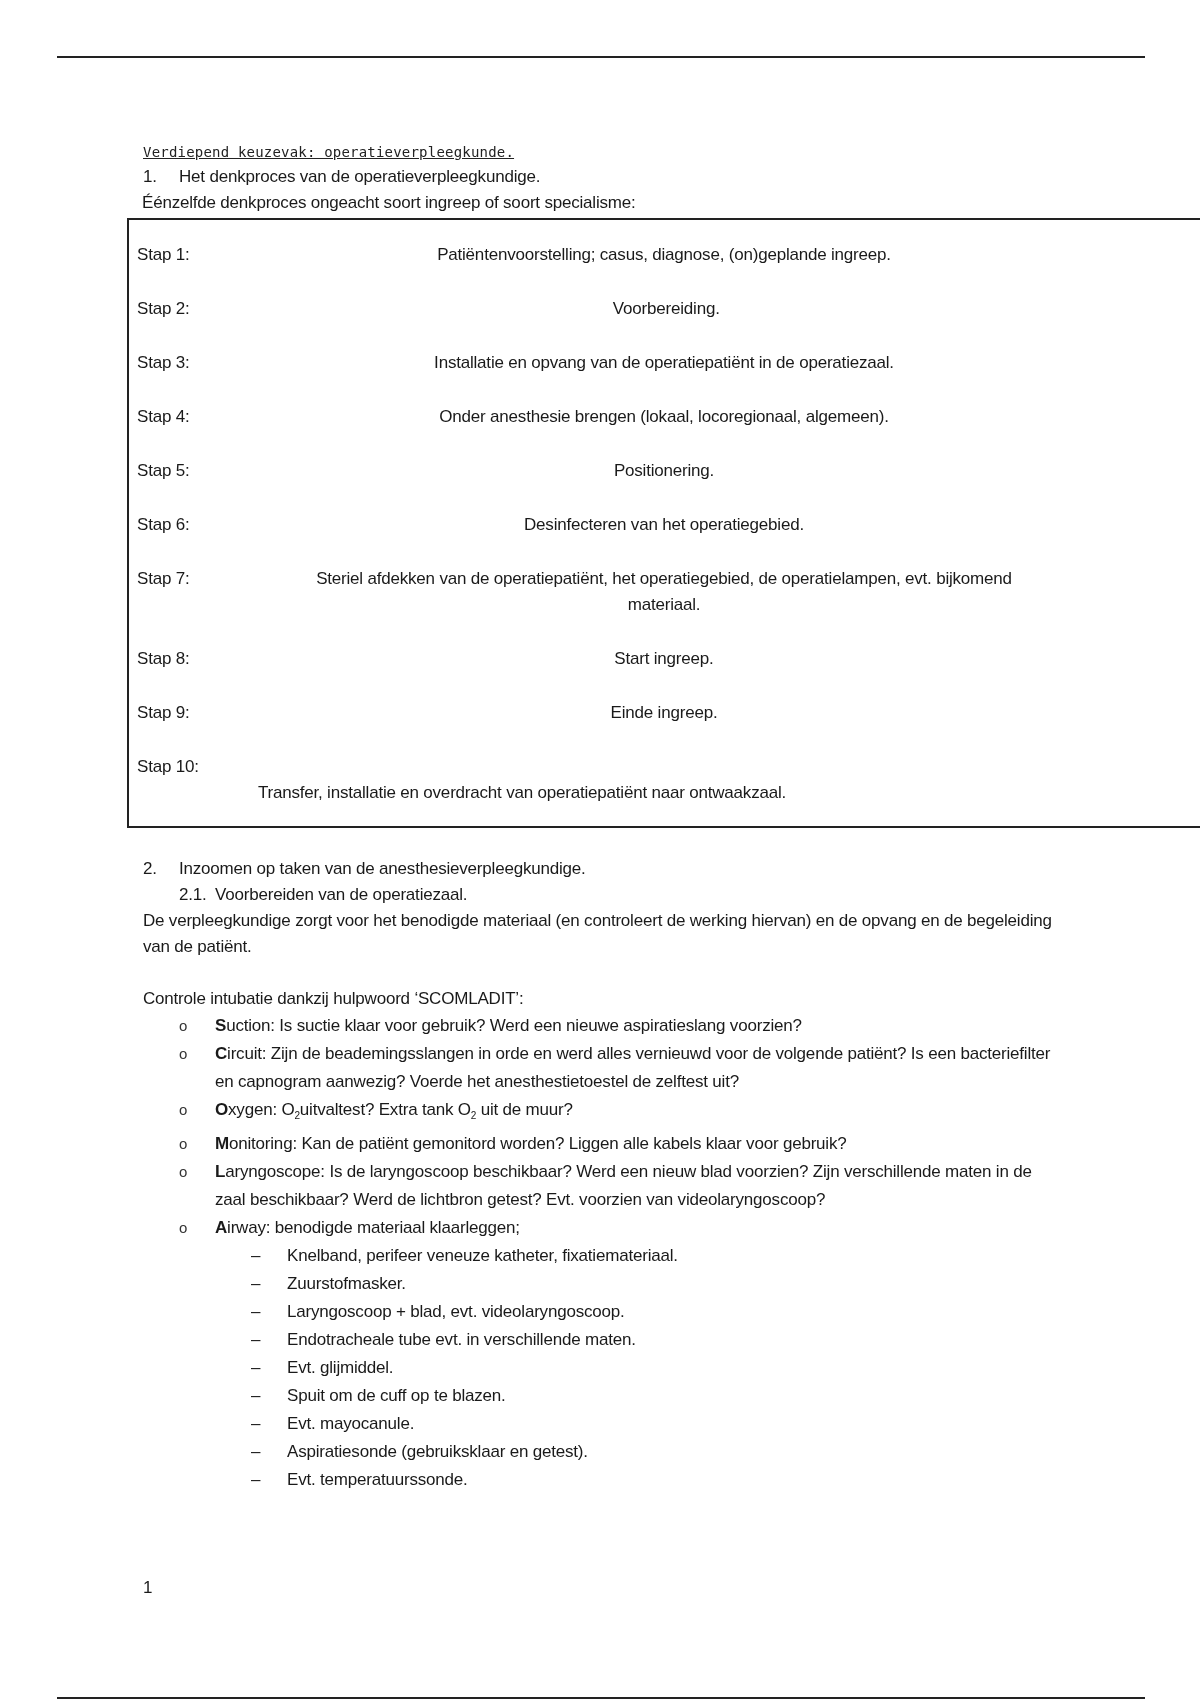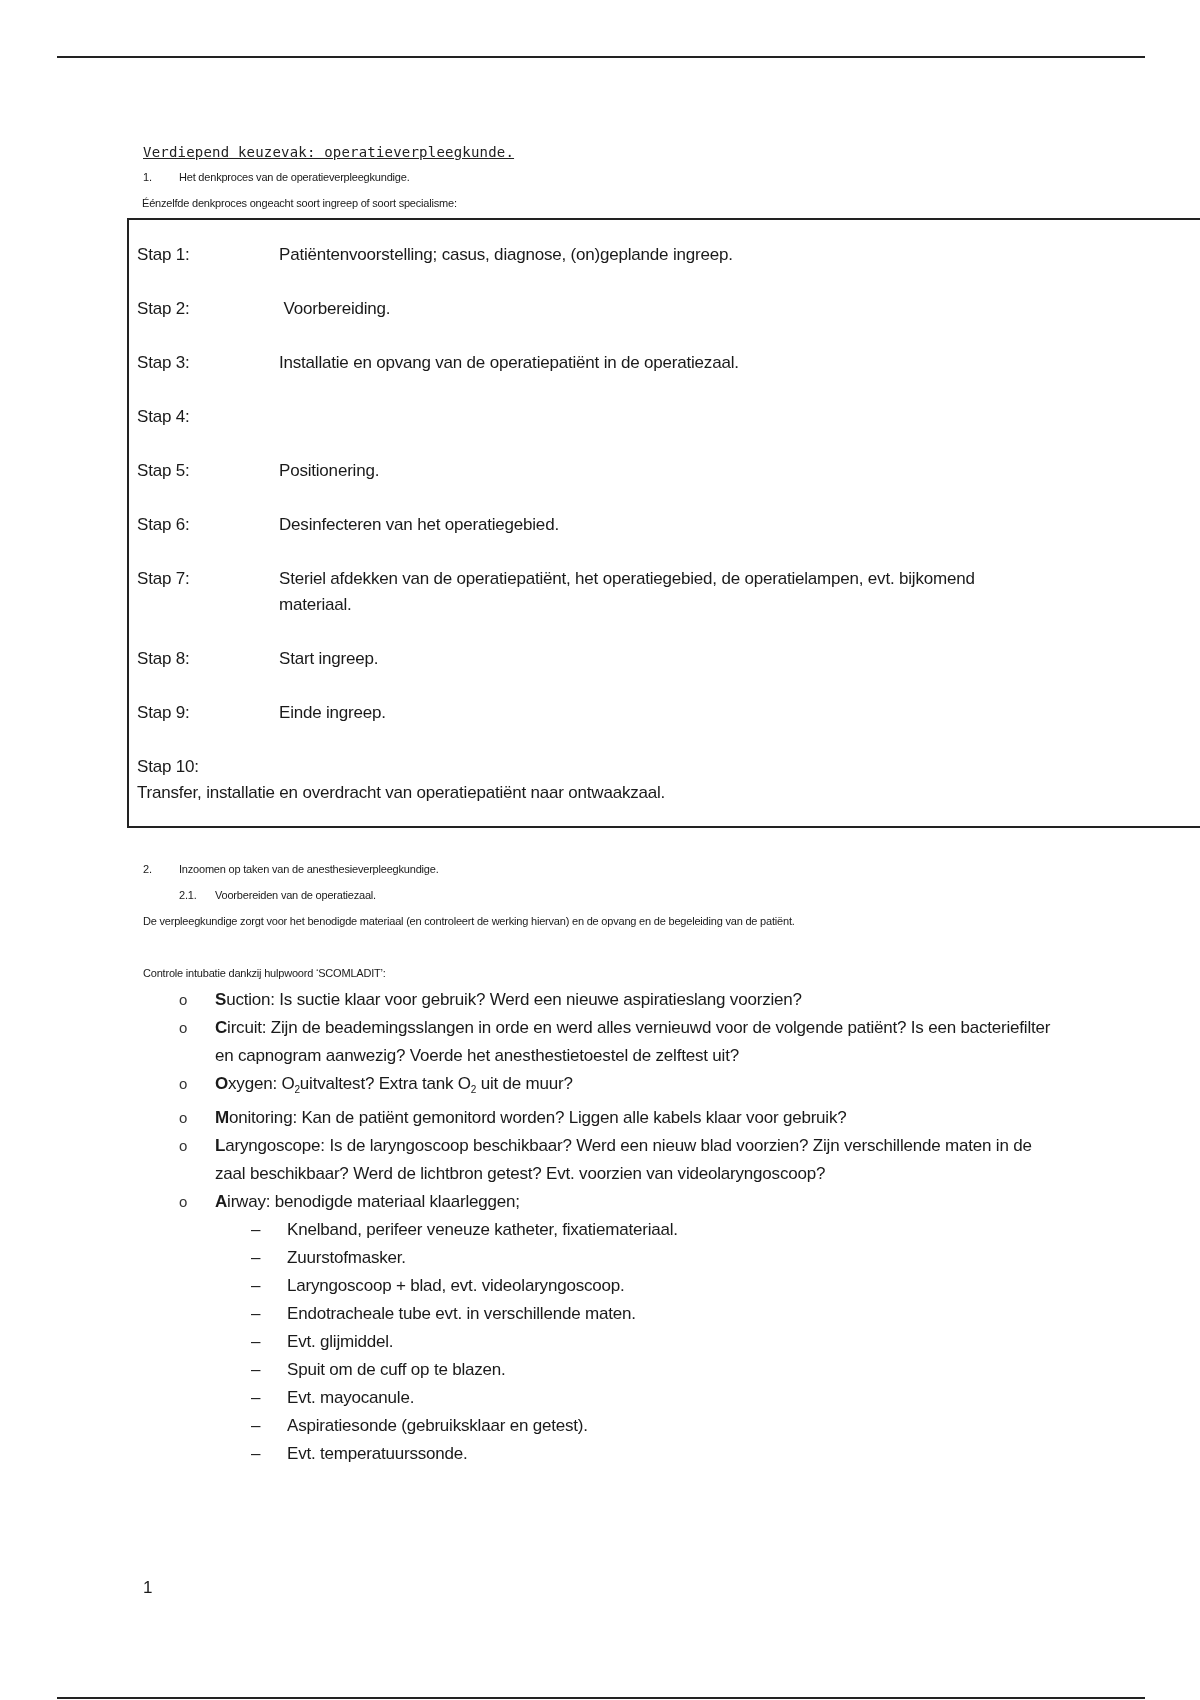--- a/index.html
+++ b/index.html
@@ -4,28 +4,28 @@
 <style>
   html, body { margin: 0; padding: 0; background: #ffffff; }
   body { width: 1200px; height: 1700px; position: relative; overflow: hidden;
          font-family: "Liberation Sans", sans-serif; color: #1a1a1a; }
   .rule { position: absolute; left: 57px; width: 1088px; height: 2px; background: #222; }
   .rule.top { top: 56px; }
   .rule.bottom { top: 1697px; }
   .page { position: absolute; left: 143px; top: 140px; width: 920px; }
   .title { font-family: "DejaVu Sans Mono", monospace; font-size: 14px; text-decoration: underline;
            color: #222; line-height: 24px; letter-spacing: 0.2px; }
-  .line { font-size: 11px; line-height: 26px; letter-spacing: -0.2px; }
+  .line { font-size: 17px; line-height: 26px; letter-spacing: -0.2px; }
   .num { display: inline-block; width: 36px; }
   .stepbox { position: relative; left: -16px; width: 1107px; border: 2px solid #222;
              margin-top: 2px; padding: 22px 0 20px 8px; box-sizing: border-box; }
   .step { display: flex; font-size: 17px; line-height: 26px; letter-spacing: -0.2px; margin-bottom: 28px; }
   .step:last-child { margin-bottom: 0; flex-direction: column; }
   .step .label { width: 142px; flex-shrink: 0; }
-  .step .text { width: 770px; }
+  .step .text { width: 770px; text-align: center; }
   .sec2 { margin-top: 28px; }
   .indent1 { padding-left: 36px; }
   .gap { height: 26px; }
   ul.circle { list-style: none; margin: 0; padding: 0 0 0 36px; }
   ul.circle > li { position: relative; padding-left: 36px; font-size: 17px; line-height: 28px; letter-spacing: -0.2px; }
   ul.circle > li .bullet { position: absolute; left: 0; top: 0; font-size: 15px; color: #333; }
   ul.dash { list-style: none; margin: 0; padding: 0 0 0 36px; }
   ul.dash > li { position: relative; padding-left: 36px; font-size: 17px; line-height: 28px; letter-spacing: -0.2px; }
   ul.dash > li .bullet { position: absolute; left: 0; top: 0; }
   .b { font-weight: bold; }
@@ -53,20 +53,21 @@
     <div class="step">
         <span class="label">Stap 2:</span>
         <span class="text" style="white-space:pre"> Voorbereiding.</span>
       </div>
     <div class="step">
         <span class="label">Stap 3:</span>
         <span class="text">Installatie en opvang van de operatiepatiënt in de operatiezaal.</span>
       </div>
     <div class="step">
         <span class="label">Stap 4:</span>
+        <span class="text">Onder anesthesie brengen (lokaal, locoregionaal, algemeen).</span>
       </div>
     <div class="step">
         <span class="label">Stap 5:</span>
         <span class="text">Positionering.</span>
       </div>
     <div class="step">
         <span class="label">Stap 6:</span>
         <span class="text">Desinfecteren van het operatiegebied.</span>
       </div>
     <div class="step">

